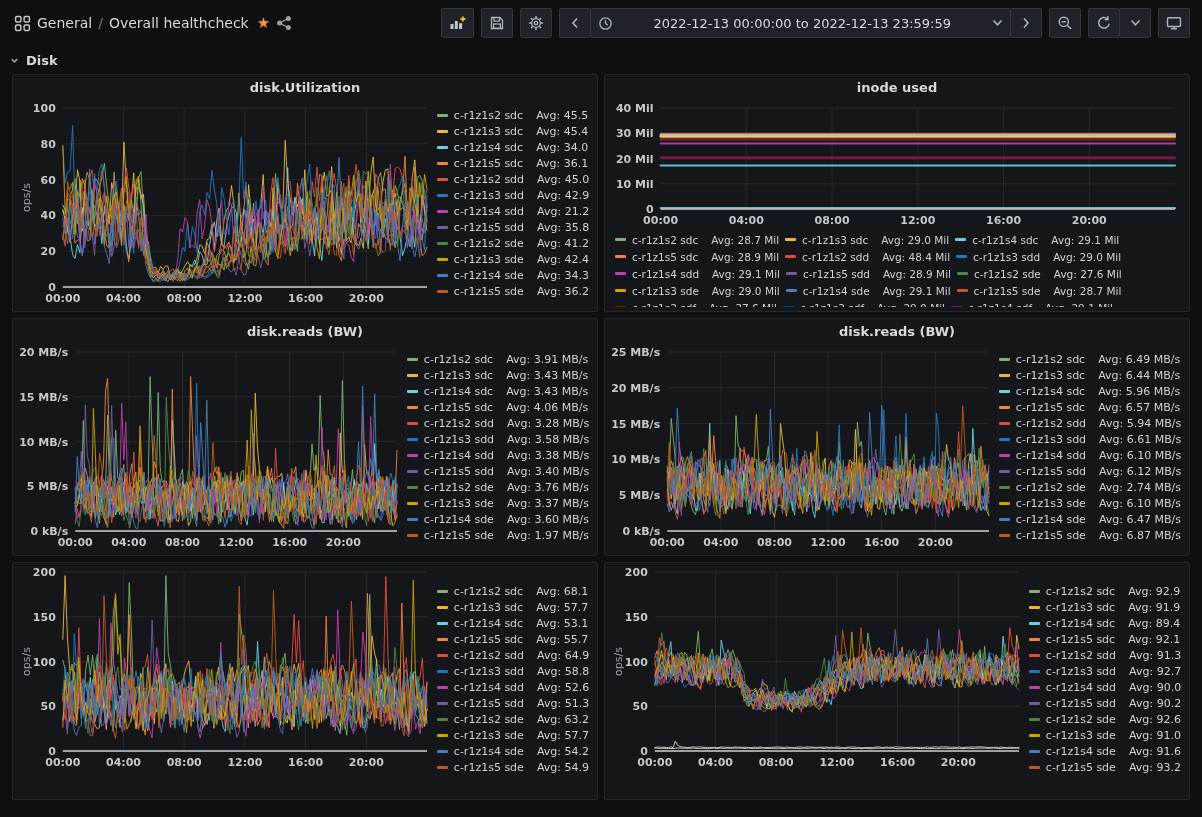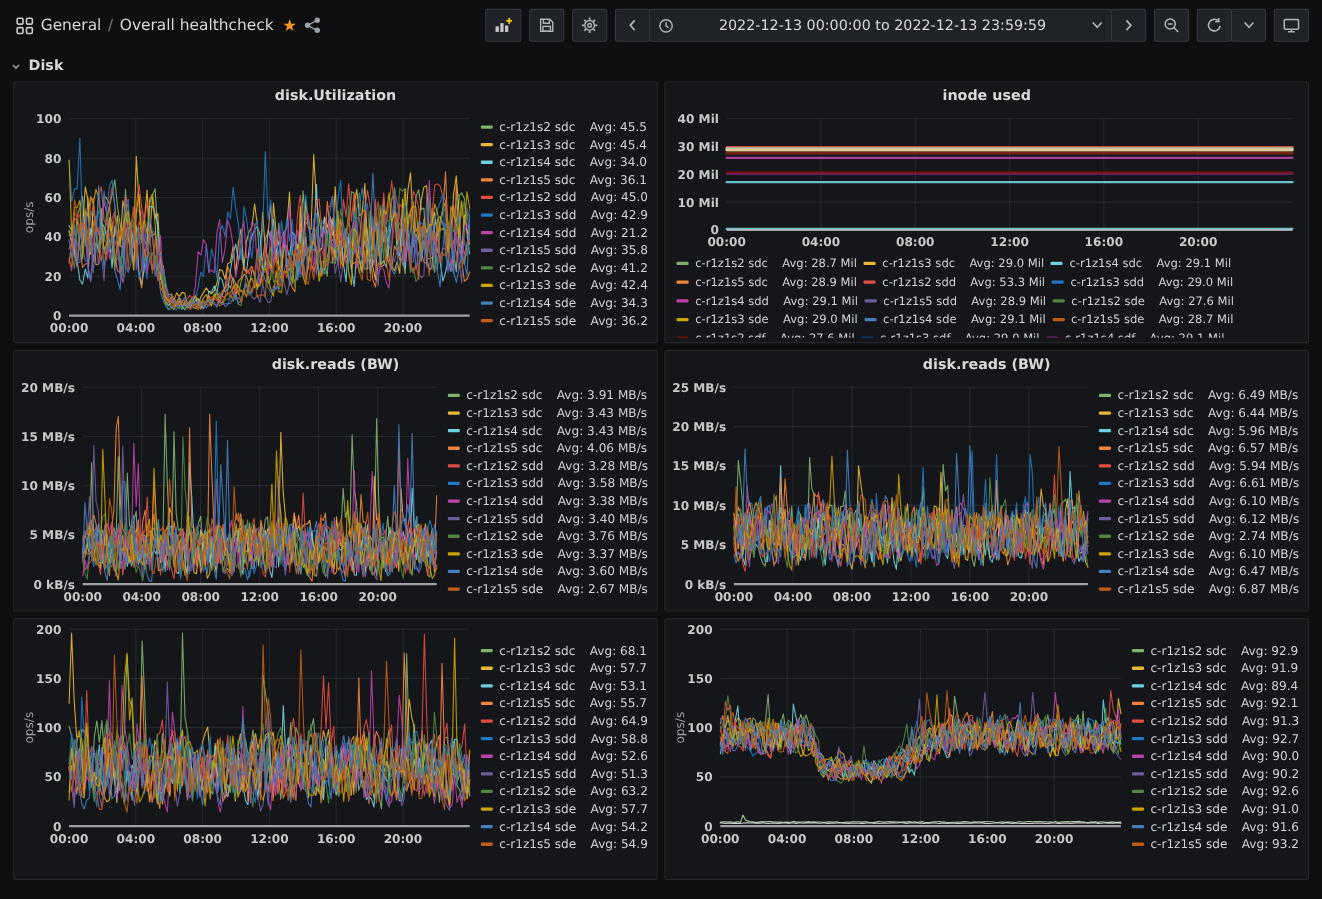--- a/index.html
+++ b/index.html
@@ -345,21 +345,21 @@
             <span class="legend-val">Avg: 29.1 Mil</span>
           </span>
           <span class="legend-item">
             <span class="swatch" style="background: rgb(239, 132, 60);"></span>
             <span class="legend-name">c-r1z1s5 sdc</span>
             <span class="legend-val">Avg: 28.9 Mil</span>
           </span>
           <span class="legend-item">
             <span class="swatch" style="background: rgb(226, 77, 66);"></span>
             <span class="legend-name">c-r1z1s2 sdd</span>
-            <span class="legend-val">Avg: 53.3 Mil</span>
+            <span class="legend-val">Avg: 48.4 Mil</span>
           </span>
           <span class="legend-item">
             <span class="swatch" style="background: rgb(31, 120, 193);"></span>
             <span class="legend-name">c-r1z1s3 sdd</span>
             <span class="legend-val">Avg: 29.0 Mil</span>
           </span>
           <span class="legend-item">
             <span class="swatch" style="background: rgb(186, 67, 169);"></span>
             <span class="legend-name">c-r1z1s4 sdd</span>
             <span class="legend-val">Avg: 29.1 Mil</span>
@@ -499,21 +499,21 @@
             <span class="legend-val">Avg: 3.37 MB/s</span>
           </span>
           <span class="legend-item">
             <span class="swatch" style="background: rgb(68, 126, 188);"></span>
             <span class="legend-name">c-r1z1s4 sde</span>
             <span class="legend-val">Avg: 3.60 MB/s</span>
           </span>
           <span class="legend-item">
             <span class="swatch" style="background: rgb(193, 92, 23);"></span>
             <span class="legend-name">c-r1z1s5 sde</span>
-            <span class="legend-val">Avg: 2.67 MB/s</span>
+            <span class="legend-val">Avg: 1.97 MB/s</span>
           </span>
         </div>
       </div>
     </section>
     <section class="panel">
       <div class="panel-title">disk.reads (BW)</div>
       <div class="panel-body">
         <div class="chart">
           <svg width="388" height="208" viewBox="0 0 388 208">
             <text x="49.199999999999996" y="192" text-anchor="end" fill="#c7c8ca" font-size="11px" font-weight="600">0 kB/s</text>

